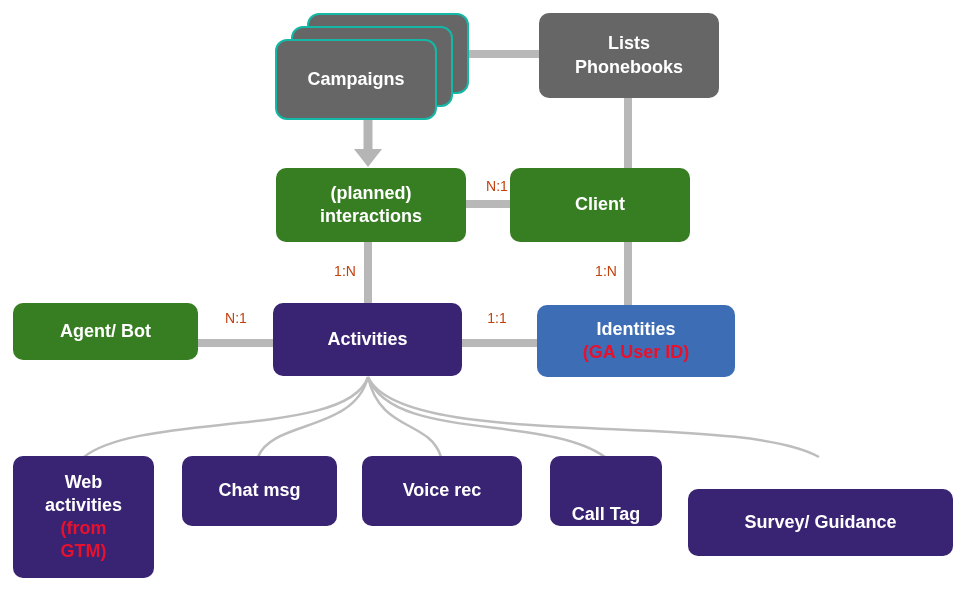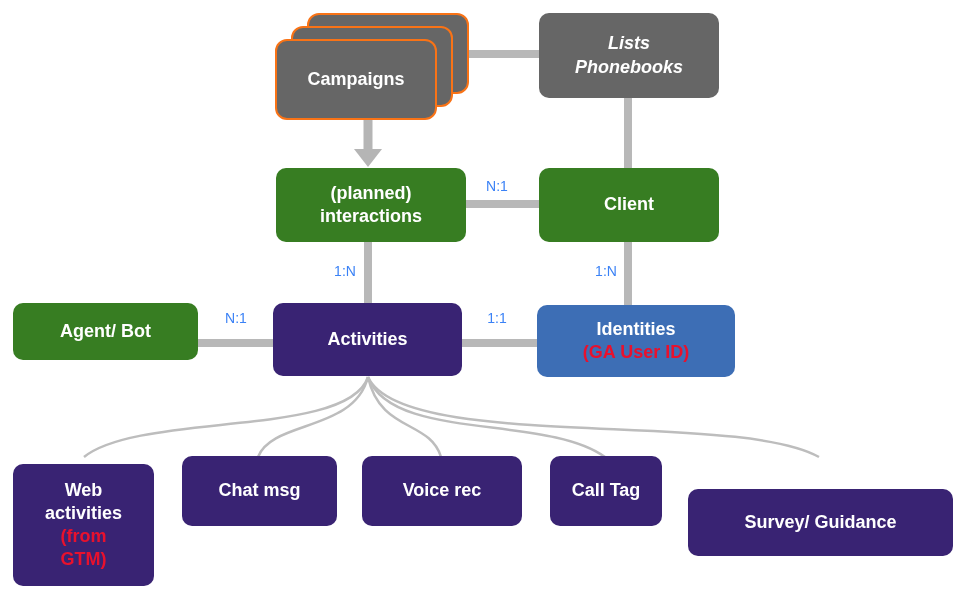--- a/index.html
+++ b/index.html
@@ -19,37 +19,37 @@
     font-weight:700;
     font-size:18px;
     line-height:1.28;
     display:flex;
     flex-direction:column;
     align-items:center;
     justify-content:center;
     text-align:center;
     box-sizing:border-box;
   }
-  .gray{background:#666666;font-style:italic;}
+  .gray{background:#666666;}
   .green{background:#377d22;}
   .purple{background:#392373;}
   .blue{background:#3d6eb5;}
   .card{
     position:absolute;
     width:162px;height:81px;
     background:#666666;
-    border:2px solid #f97316;
+    border:2px solid #14b8a6;
     border-radius:12px;
     box-sizing:border-box;
   }
   .red-text{color:#e8112d;}
   .edge-label{
     position:absolute;
     z-index:3;
-    color:#3b82f6;
+    color:#c2410c;
     font-size:14px;
     transform:translate(-50%,-50%);
     white-space:nowrap;
   }
 </style>
 </head>
 <body>
 
 <div id="canvas">
 
@@ -84,53 +84,53 @@
   <div class="node gray" style="left:539px;top:13px;width:180px;height:85px;">
     <div>Lists</div>
     <div>Phonebooks</div>
   </div>
 
   <div class="node green" style="left:276px;top:168px;width:190px;height:74px;">
     <div>(planned)</div>
     <div>interactions</div>
   </div>
 
-  <div class="node green" style="left:539px;top:168px;width:180px;height:74px;">
+  <div class="node green" style="left:510px;top:168px;width:180px;height:74px;">
     <span>Client</span>
   </div>
 
   <div class="node green" style="left:13px;top:303px;width:185px;height:57px;">
     <span>Agent/ Bot</span>
   </div>
 
   <div class="node purple" style="left:273px;top:303px;width:189px;height:73px;">
     <span>Activities</span>
   </div>
 
   <div class="node blue" style="left:537px;top:305px;width:198px;height:72px;">
     <div>Identities</div>
     <div class="red-text">(GA User ID)</div>
   </div>
 
-  <div class="node purple" style="left:13px;top:456px;width:141px;height:122px;margin-top:8px;">
+  <div class="node purple" style="left:13px;top:456px;width:141px;height:122px;">
     <div>Web</div>
     <div>activities</div>
     <div class="red-text">(from</div>
     <div class="red-text">GTM)</div>
   </div>
 
   <div class="node purple" style="left:182px;top:456px;width:155px;height:70px;">
     <span>Chat msg</span>
   </div>
 
   <div class="node purple" style="left:362px;top:456px;width:160px;height:70px;align-items:center;">
     <span>Voice rec</span>
   </div>
 
-  <div class="node purple" style="left:550px;top:456px;width:112px;height:70px;">
+  <div class="node purple" style="left:550px;top:456px;width:112px;height:70px;justify-content:flex-end;">
     <span>Call Tag</span>
   </div>
 
   <div class="node purple" style="left:688px;top:457px;width:265px;height:67px;margin-top:32px;">
     <span>Survey/ Guidance</span>
   </div>
 
   <div class="edge-label" style="left:497px;top:186px;">N:1</div>
   <div class="edge-label" style="left:345px;top:271px;">1:N</div>
   <div class="edge-label" style="left:606px;top:271px;">1:N</div>

